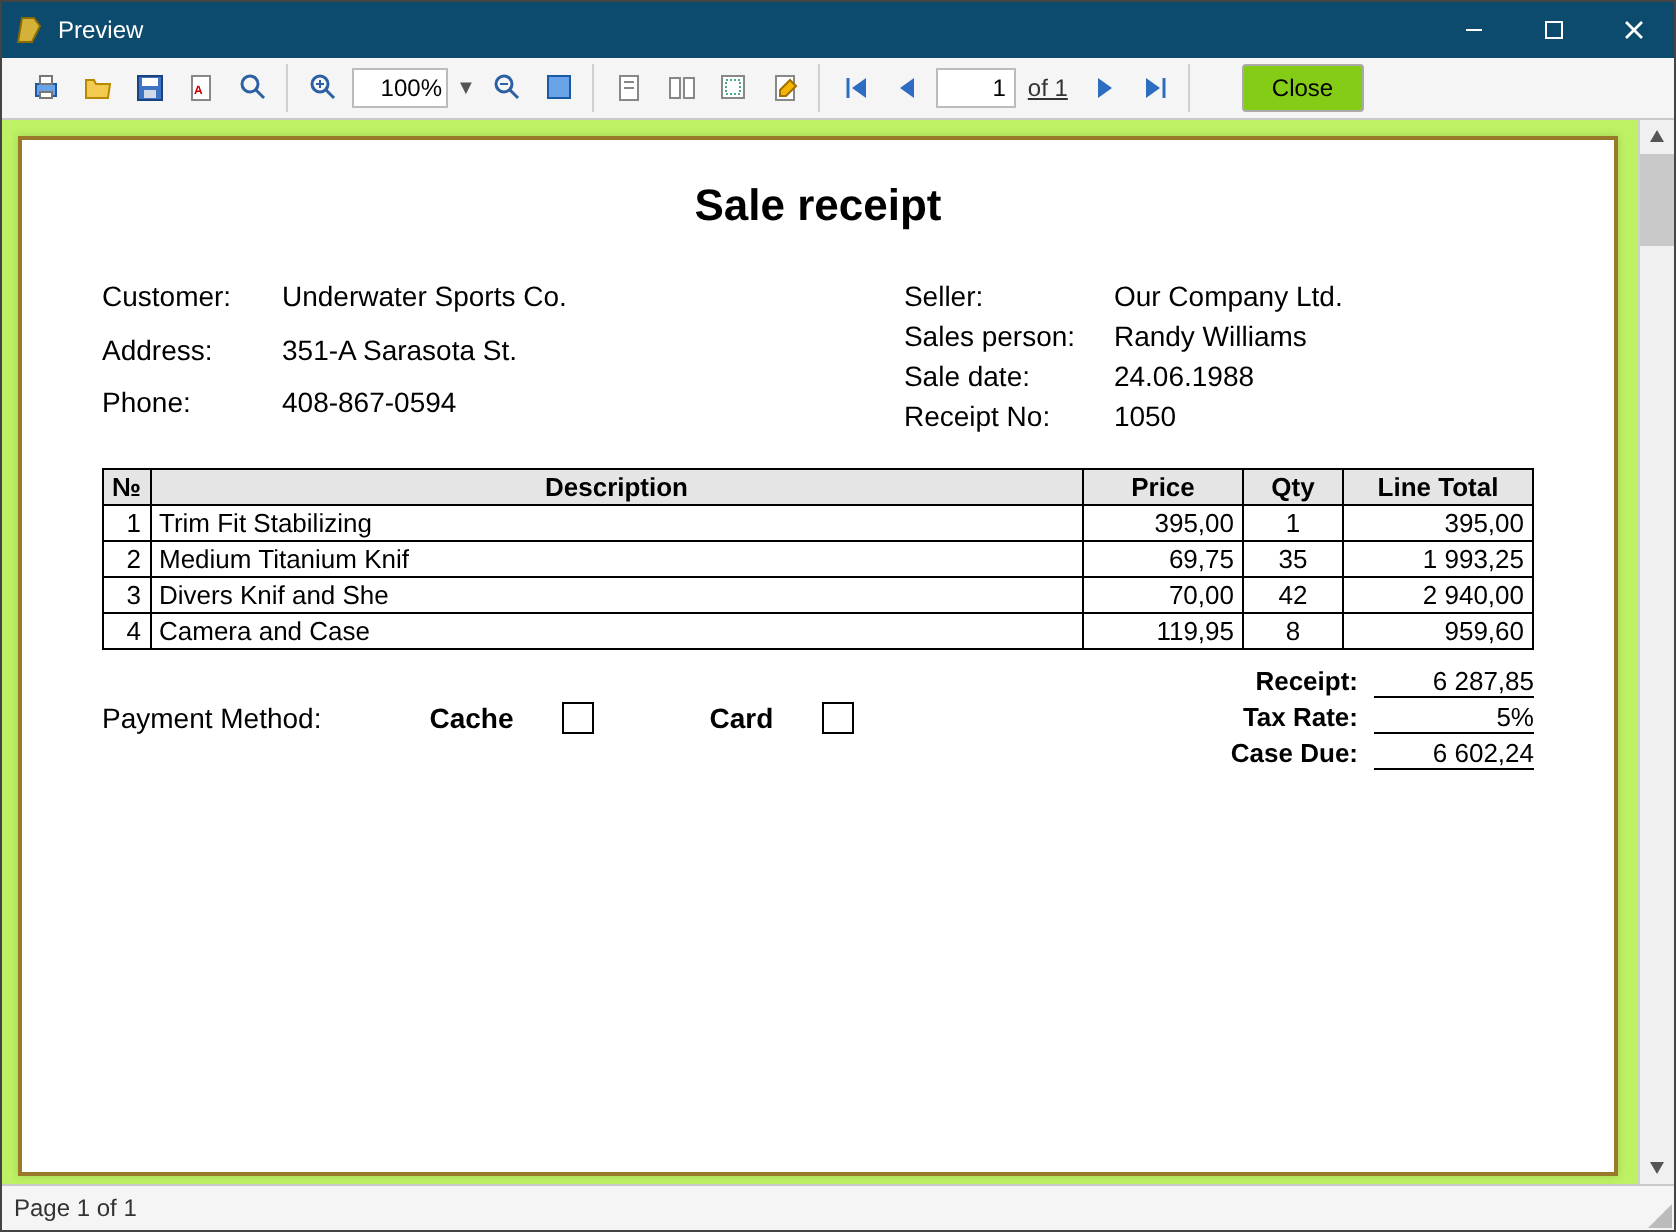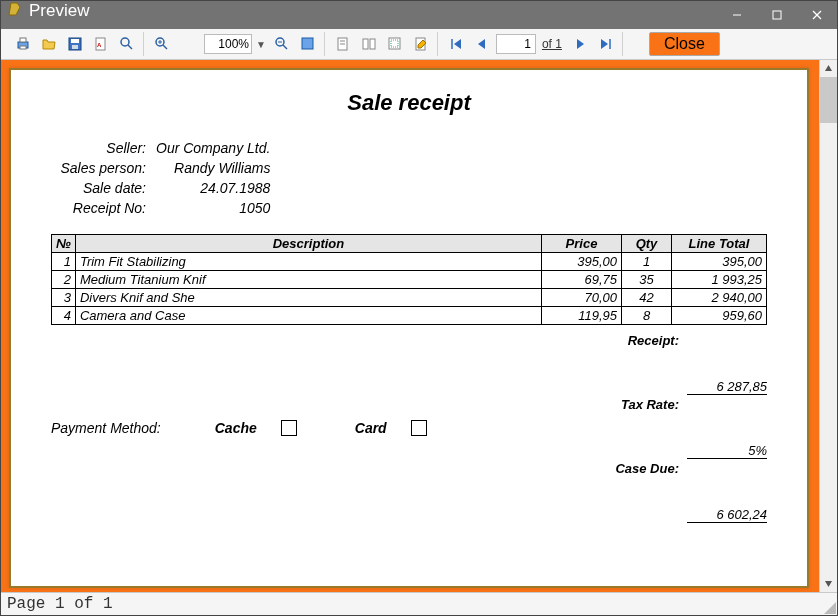--- a/index.html
+++ b/index.html
@@ -14,26 +14,26 @@
     width: 838px;
     height: 616px;
     border: 1px solid #444;
     box-sizing: border-box;
     display: flex;
     flex-direction: column;
     position: relative;
   }
   .titlebar {
     height: 28px;
-    background: #737373;
+    background: #0c4a6e;
     color: #fff;
     display: flex;
-    align-items: flex-start;
+    align-items: center;
     padding-left: 6px;
-    font-size: 17px;
+    font-size: 12px;
   }
   .titlebar .app-icon {
     width: 16px;
     height: 16px;
     margin-right: 6px;
     display: inline-block;
   }
   .titlebar .title {
     flex: 1;
   }
@@ -77,56 +77,54 @@
   }
   .tgroup:last-child { border-right: none; }
   .zoom-combo {
     width: 48px;
     height: 20px;
     font-size: 12px;
     text-align: right;
     padding-right: 2px;
     border: 1px solid #bbb;
     box-sizing: border-box;
-    margin-left: 28px;
   }
   .page-input {
     width: 40px;
     height: 20px;
     font-size: 12px;
     border: 1px solid #bbb;
     text-align: right;
     padding-right: 4px;
     box-sizing: border-box;
   }
   .of-label {
     font-size: 12px;
     padding: 0 4px;
     color: #333;
     text-decoration: underline;
   }
   .close-btn {
     height: 22px;
     padding: 0 14px;
     margin-left: 24px;
-    font-size: 16px;
+    font-size: 12px;
     border: 1px solid #aaa;
-    background: #f97316;
+    background: #84cc16;
     border-radius: 2px;
     display: flex;
     align-items: center;
   }
 
   .content-wrap {
     flex: 1;
     display: flex;
     overflow: hidden;
-    background: #f97316;
+    background: #bef264;
     position: relative;
-    font-style: italic;
   }
   .scroll-area {
     flex: 1;
     display: flex;
     justify-content: flex-start;
     align-items: flex-start;
     padding: 8px;
     overflow: hidden;
     box-sizing: border-box;
   }
@@ -181,21 +179,20 @@
     grid-template-columns: auto auto;
     column-gap: 10px;
     row-gap: 4px;
   }
   .hg-col.left {
     flex: 0 0 56%;
     grid-template-columns: 80px auto;
   }
   .hg-col.right {
     grid-template-columns: 95px auto;
-    text-align: right;
   }
 
   table.items {
     border-collapse: collapse;
     width: 100%;
     font-size: 13px;
     margin-bottom: 6px;
   }
   table.items th, table.items td {
     border: 1px solid #000;
@@ -234,32 +231,31 @@
   }
   .totals {
     margin-left: auto;
     font-size: 13px;
     display: grid;
     grid-template-columns: auto 80px;
     row-gap: 2px;
     column-gap: 8px;
   }
   .totals .tlabel { font-weight: bold; text-align: right; }
-  .totals .tval { text-align: right; border-bottom: 1px solid #000; min-width: 70px; margin-top: 46px;}
+  .totals .tval { text-align: right; border-bottom: 1px solid #000; min-width: 70px;}
 
   .statusbar {
     height: 22px;
     border-top: 1px solid #c9c9c9;
     background: #f5f5f5;
-    font-size: 16px;
+    font-size: 12px;
     padding: 0 6px;
     display: flex;
     align-items: center;
     color: #333;
-    font-family: Liberation Mono, monospace;
   }
   .little-tri {
     position: absolute;
     right: 1px;
     bottom: 1px;
     width: 0; height: 0;
     border-style: solid;
     border-width: 0 0 12px 12px;
     border-color: transparent transparent #bbb transparent;
   }
@@ -410,27 +406,35 @@
     </div>
     <div class="close-btn">Close</div>
   </div>
 
   <div class="content-wrap">
     <div class="scroll-area">
       <div class="page">
         <h1>Sale receipt</h1>
 
         <div class="header-grid">
+          <div class="hg-col left">
+            <div>Customer:</div>
+            <div>Underwater Sports Co.</div>
+            <div>Address:</div>
+            <div>351-A Sarasota St.</div>
+            <div>Phone:</div>
+            <div>408-867-0594</div>
+          </div>
           <div class="hg-col right">
             <div>Seller:</div>
             <div>Our Company Ltd.</div>
             <div>Sales person:</div>
             <div>Randy Williams</div>
             <div>Sale date:</div>
-            <div>24.07.1988</div>
+            <div>24.06.1988</div>
             <div>Receipt No:</div>
             <div>1050</div>
           </div>
         </div>
 
         <table class="items">
           <colgroup>
               <col class="idx">
               <col>
               <col class="price">

